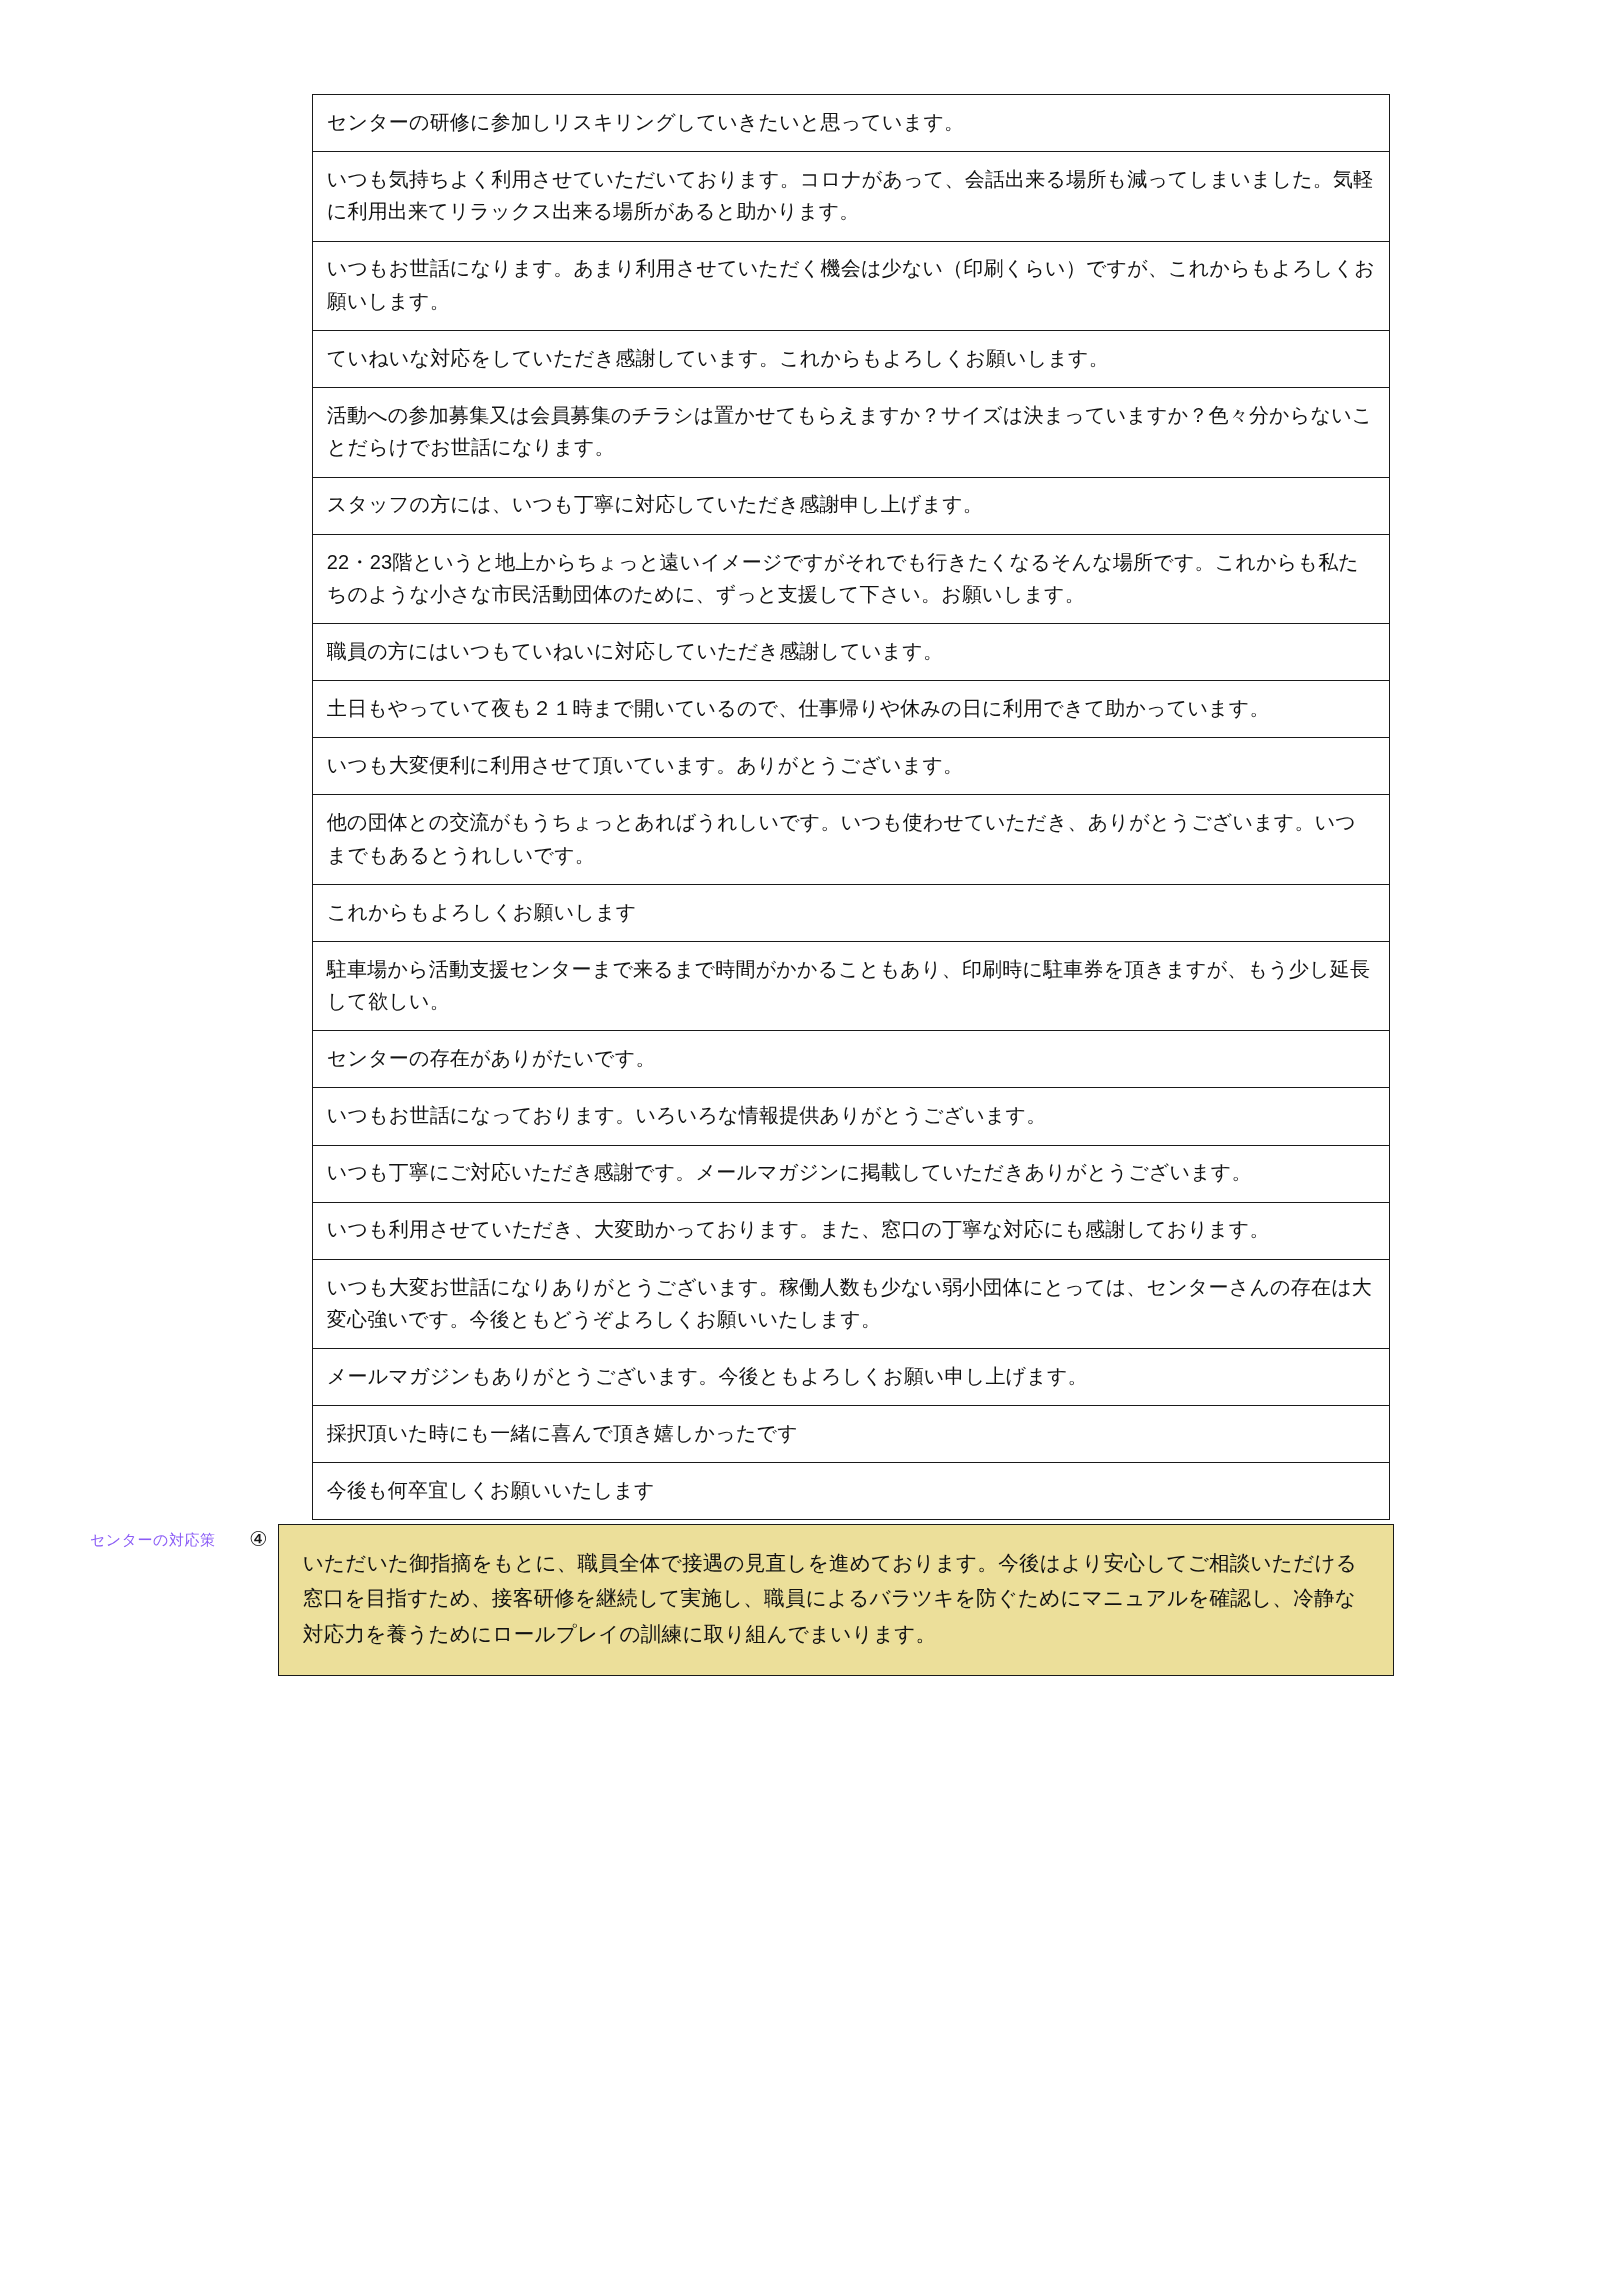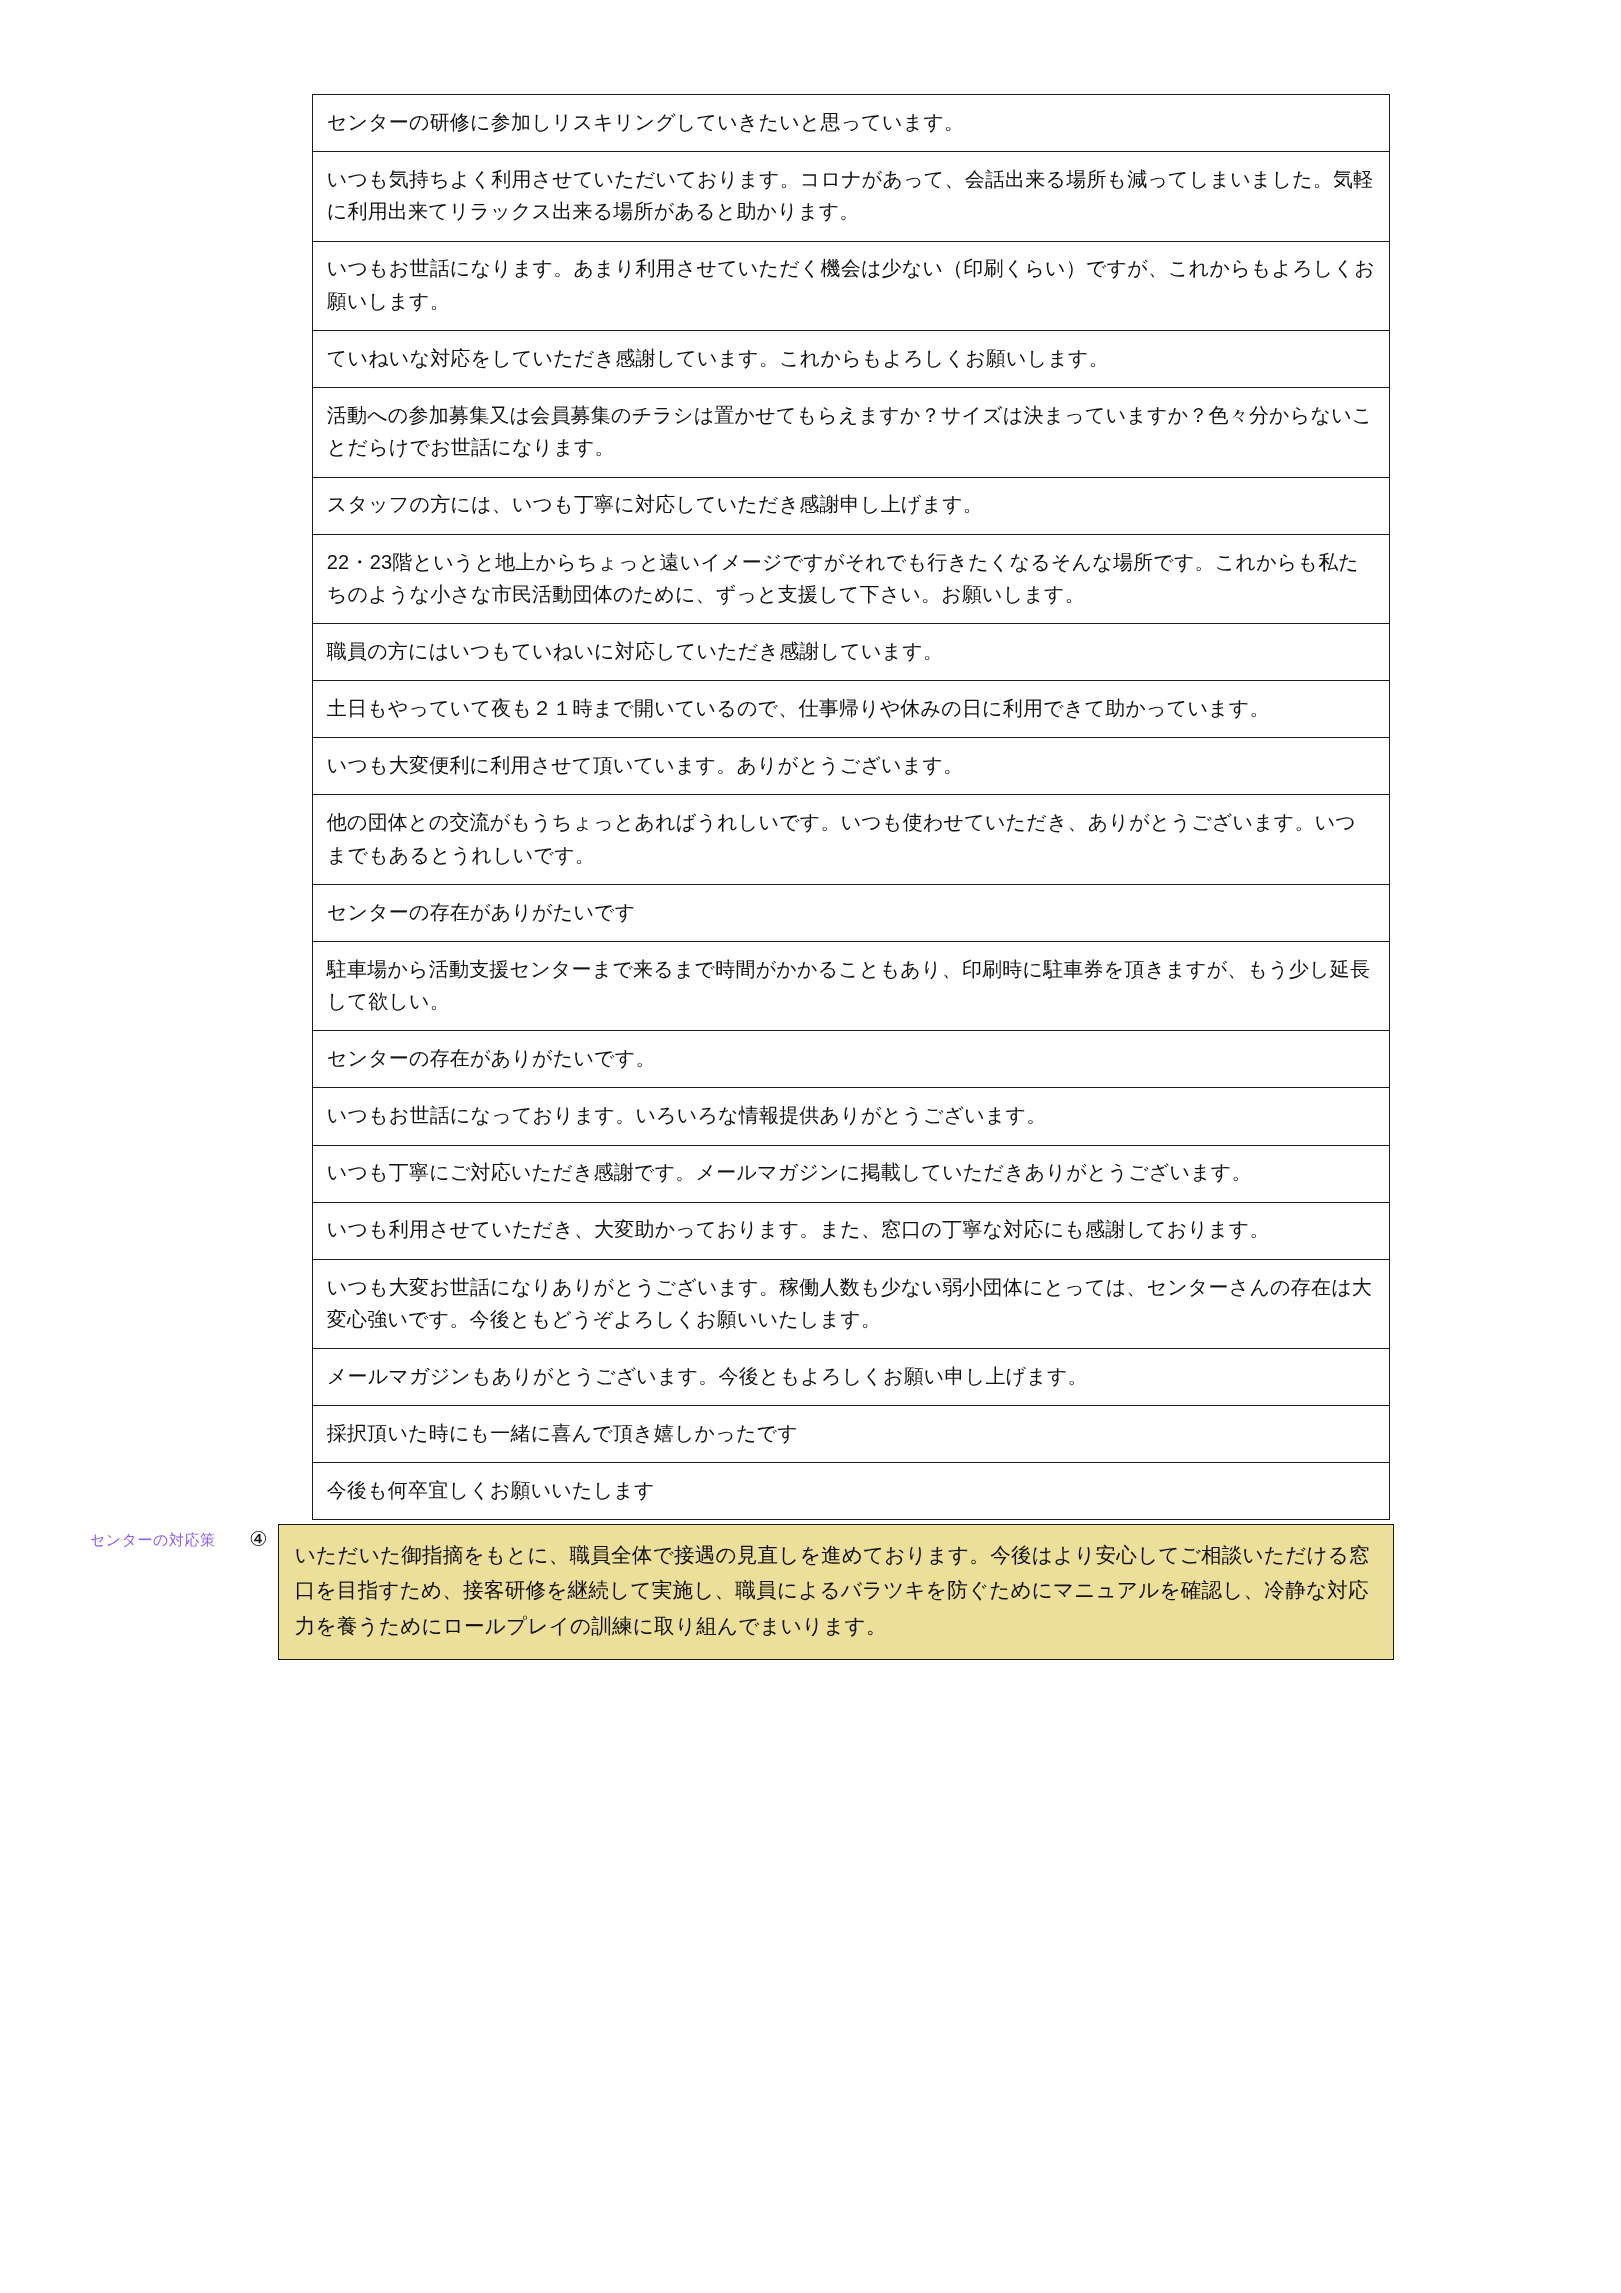--- a/index.html
+++ b/index.html
@@ -82,21 +82,21 @@
     background: #ecdf9a;
     border: 1.5px solid #1a1a1a;
     padding: 8.8px 11.8px 10.8px 11.8px;
     font-size: 20.6px;
     line-height: 1.72;
     letter-spacing: 0.2px;
     color: #101010;
     font-family: "Liberation Serif", "DejaVu Serif", serif;
   }
   .response-box p {
-    margin: 4px;
+    margin: 12px;
   }
 </style>
 </head>
 <body>
 
 <div class="page">
 
   <table class="comments-table">
     <tbody>
       <tr>
@@ -149,21 +149,21 @@
             <p>いつも大変便利に利用させて頂いています。ありがとうございます。</p>
           </td>
         </tr>
       <tr>
           <td>
             <p>他の団体との交流がもうちょっとあればうれしいです。いつも使わせていただき、ありがとうございます。いつまでもあるとうれしいです。</p>
           </td>
         </tr>
       <tr>
           <td>
-            <p>センターの存在がありがたいです</p>
+            <p>これからもよろしくお願いします</p>
           </td>
         </tr>
       <tr>
           <td>
             <p>駐車場から活動支援センターまで来るまで時間がかかることもあり、印刷時に駐車券を頂きますが、もう少し延長して欲しい。</p>
           </td>
         </tr>
       <tr>
           <td>
             <p>センターの存在がありがたいです。</p>

